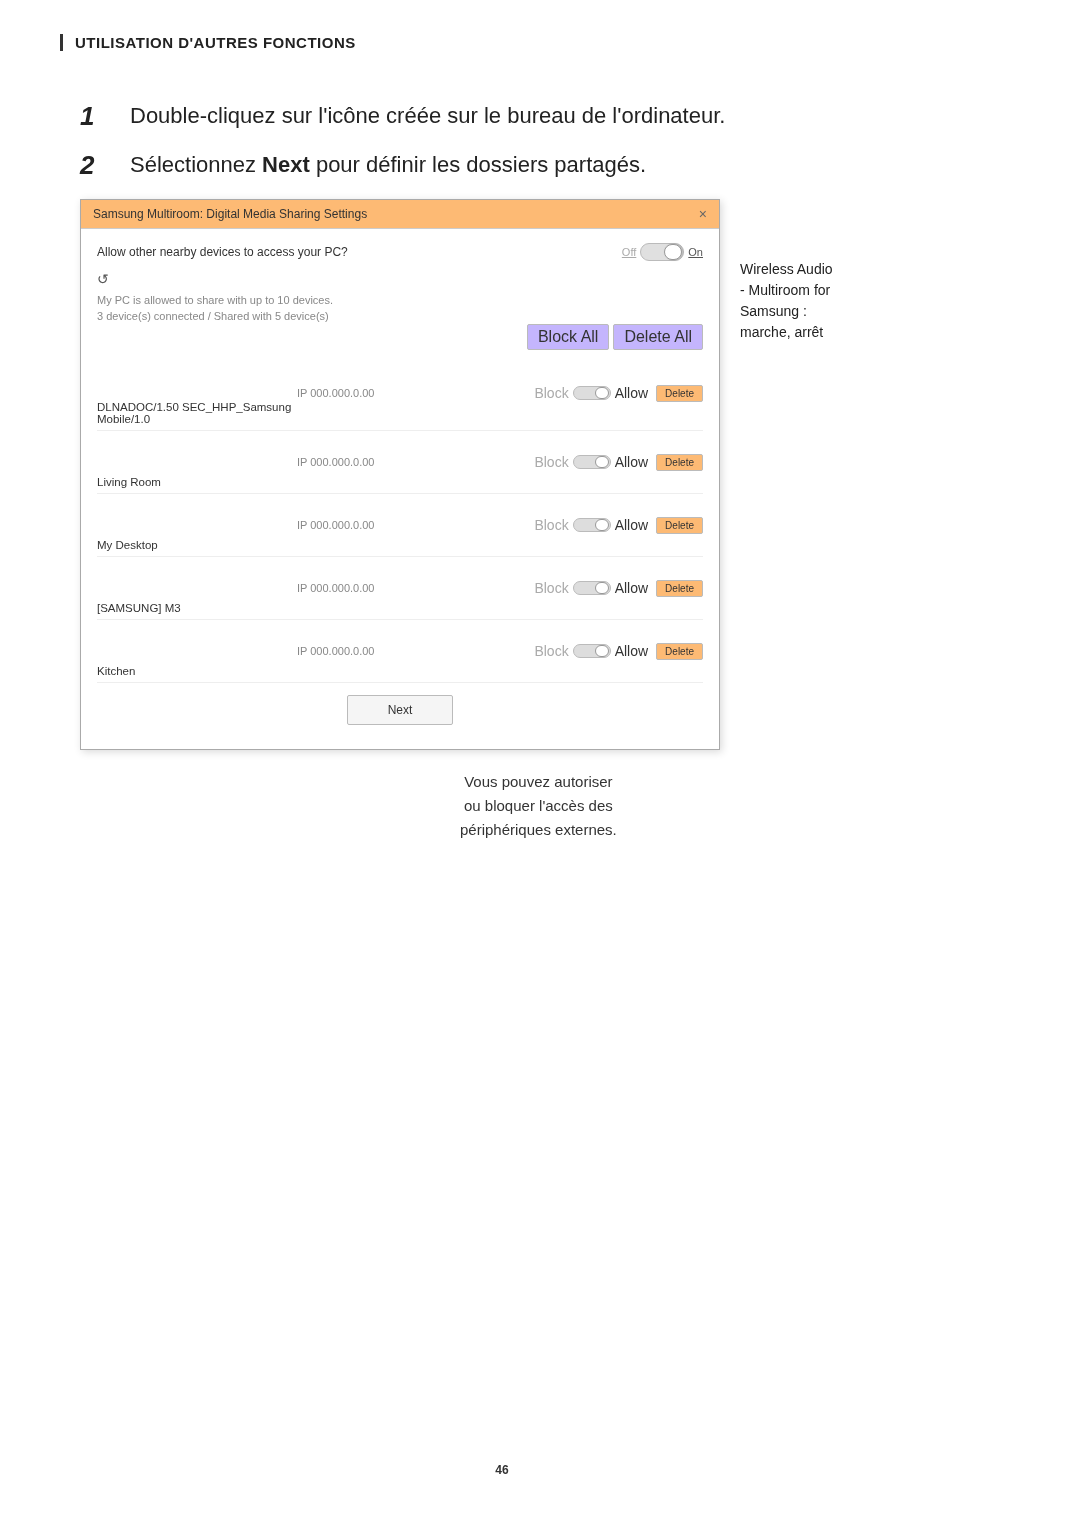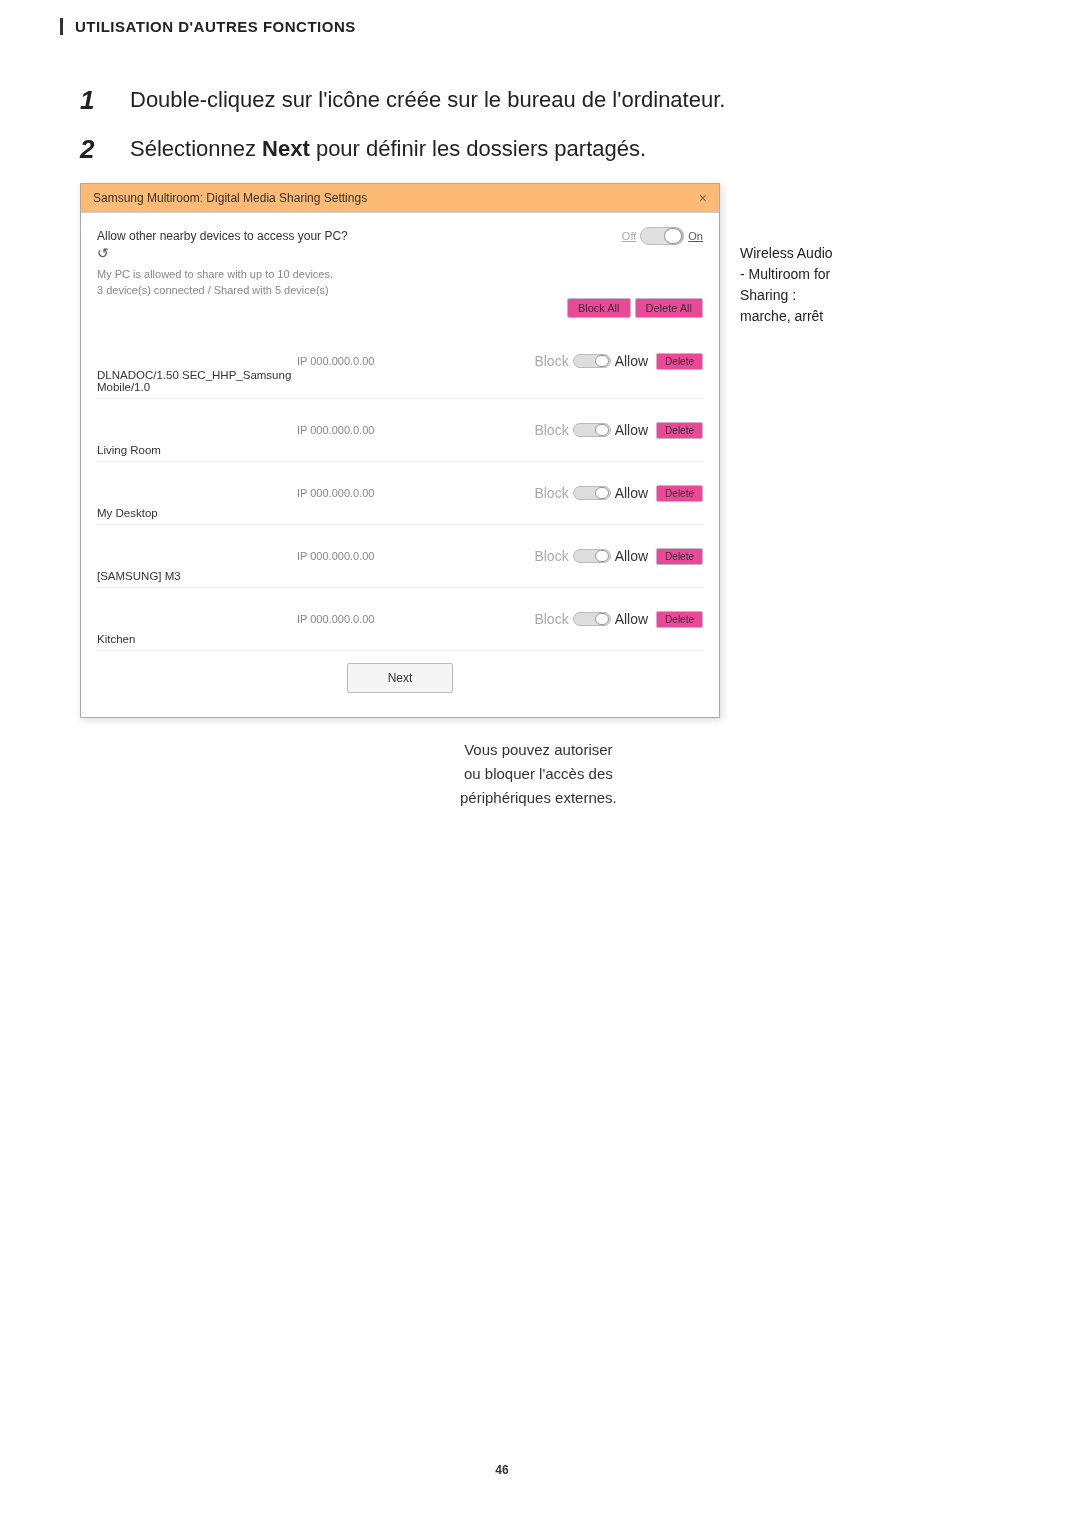--- a/index.html
+++ b/index.html
@@ -10,21 +10,21 @@
       background: #ffffff;
       font-family: Arial, sans-serif;
       position: relative;
       overflow: hidden;
     }
 
     .page-container {
       width: 1004px;
       height: 1527px;
       position: relative;
-      padding: 18px 60px;
+      padding: 34px 60px;
     }
 
     
     .section-header {
       display: flex;
       align-items: flex-start;
       border-left: 3px solid #333;
       padding-left: 12px;
       margin-bottom: 50px;
     }
@@ -108,21 +108,21 @@
 
     .dialog-body {
       padding: 14px 16px;
     }
 
     
     .access-row {
       display: flex;
       justify-content: space-between;
       align-items: center;
-      margin-bottom: 0;
+      margin-bottom: 10px;
       text-align: center;
     }
 
     .access-label {
       font-size: 12px;
       color: #333;
     }
 
     .toggle-container {
       display: flex;
@@ -181,23 +181,23 @@
     
     .device-list-header {
       display: flex;
       justify-content: flex-end;
       gap: 4px;
       margin-bottom: 6px;
     }
 
     .btn-small {
       padding: 3px 10px;
-      font-size: 11px;
+      font-size: 16px;
       border: 1px solid #bbb;
-      background: #ec4899;
+      background: #c4b5fd;
       color: #333;
       cursor: pointer;
       border-radius: 2px;
     }
 
     
     .device-row {
       display: flex;
       align-items: center;
       padding: 5px 0;
@@ -260,21 +260,21 @@
       position: absolute;
       right: 1px;
       top: 0px;
       border: 1px solid #999;
     }
 
     .btn-delete {
       padding: 2px 8px;
       font-size: 10px;
       border: 1px solid #bbb;
-      background: #ec4899;
+      background: #fdba74;
       color: #333;
       cursor: pointer;
       border-radius: 2px;
     }
 
     
     .next-btn-row {
       display: flex;
       justify-content: center;
       padding: 12px 0 10px;
@@ -452,21 +452,21 @@
           <button class="btn-next">Next</button>
         </div>
 
       </div>
     </div>
 
     <div class="annotation-area">
       <span class="annotation-text">
         <span>Wireless Audio</span><br>
         <span>- Multiroom for</span><br>
-        <span>Sharing :</span><br>
+        <span>Samsung :</span><br>
         <span>marche, arrêt</span>
       </span>
     </div>
 
   </div>
 
   
   <div style="margin-left: 380px; margin-top: 10px; display: inline-block; text-align: center; padding: 10px 20px; font-size: 15px; color: #333; line-height: 1.6;">
     <span>Vous pouvez autoriser</span><br>
     <span>ou bloquer l'accès des</span><br>

